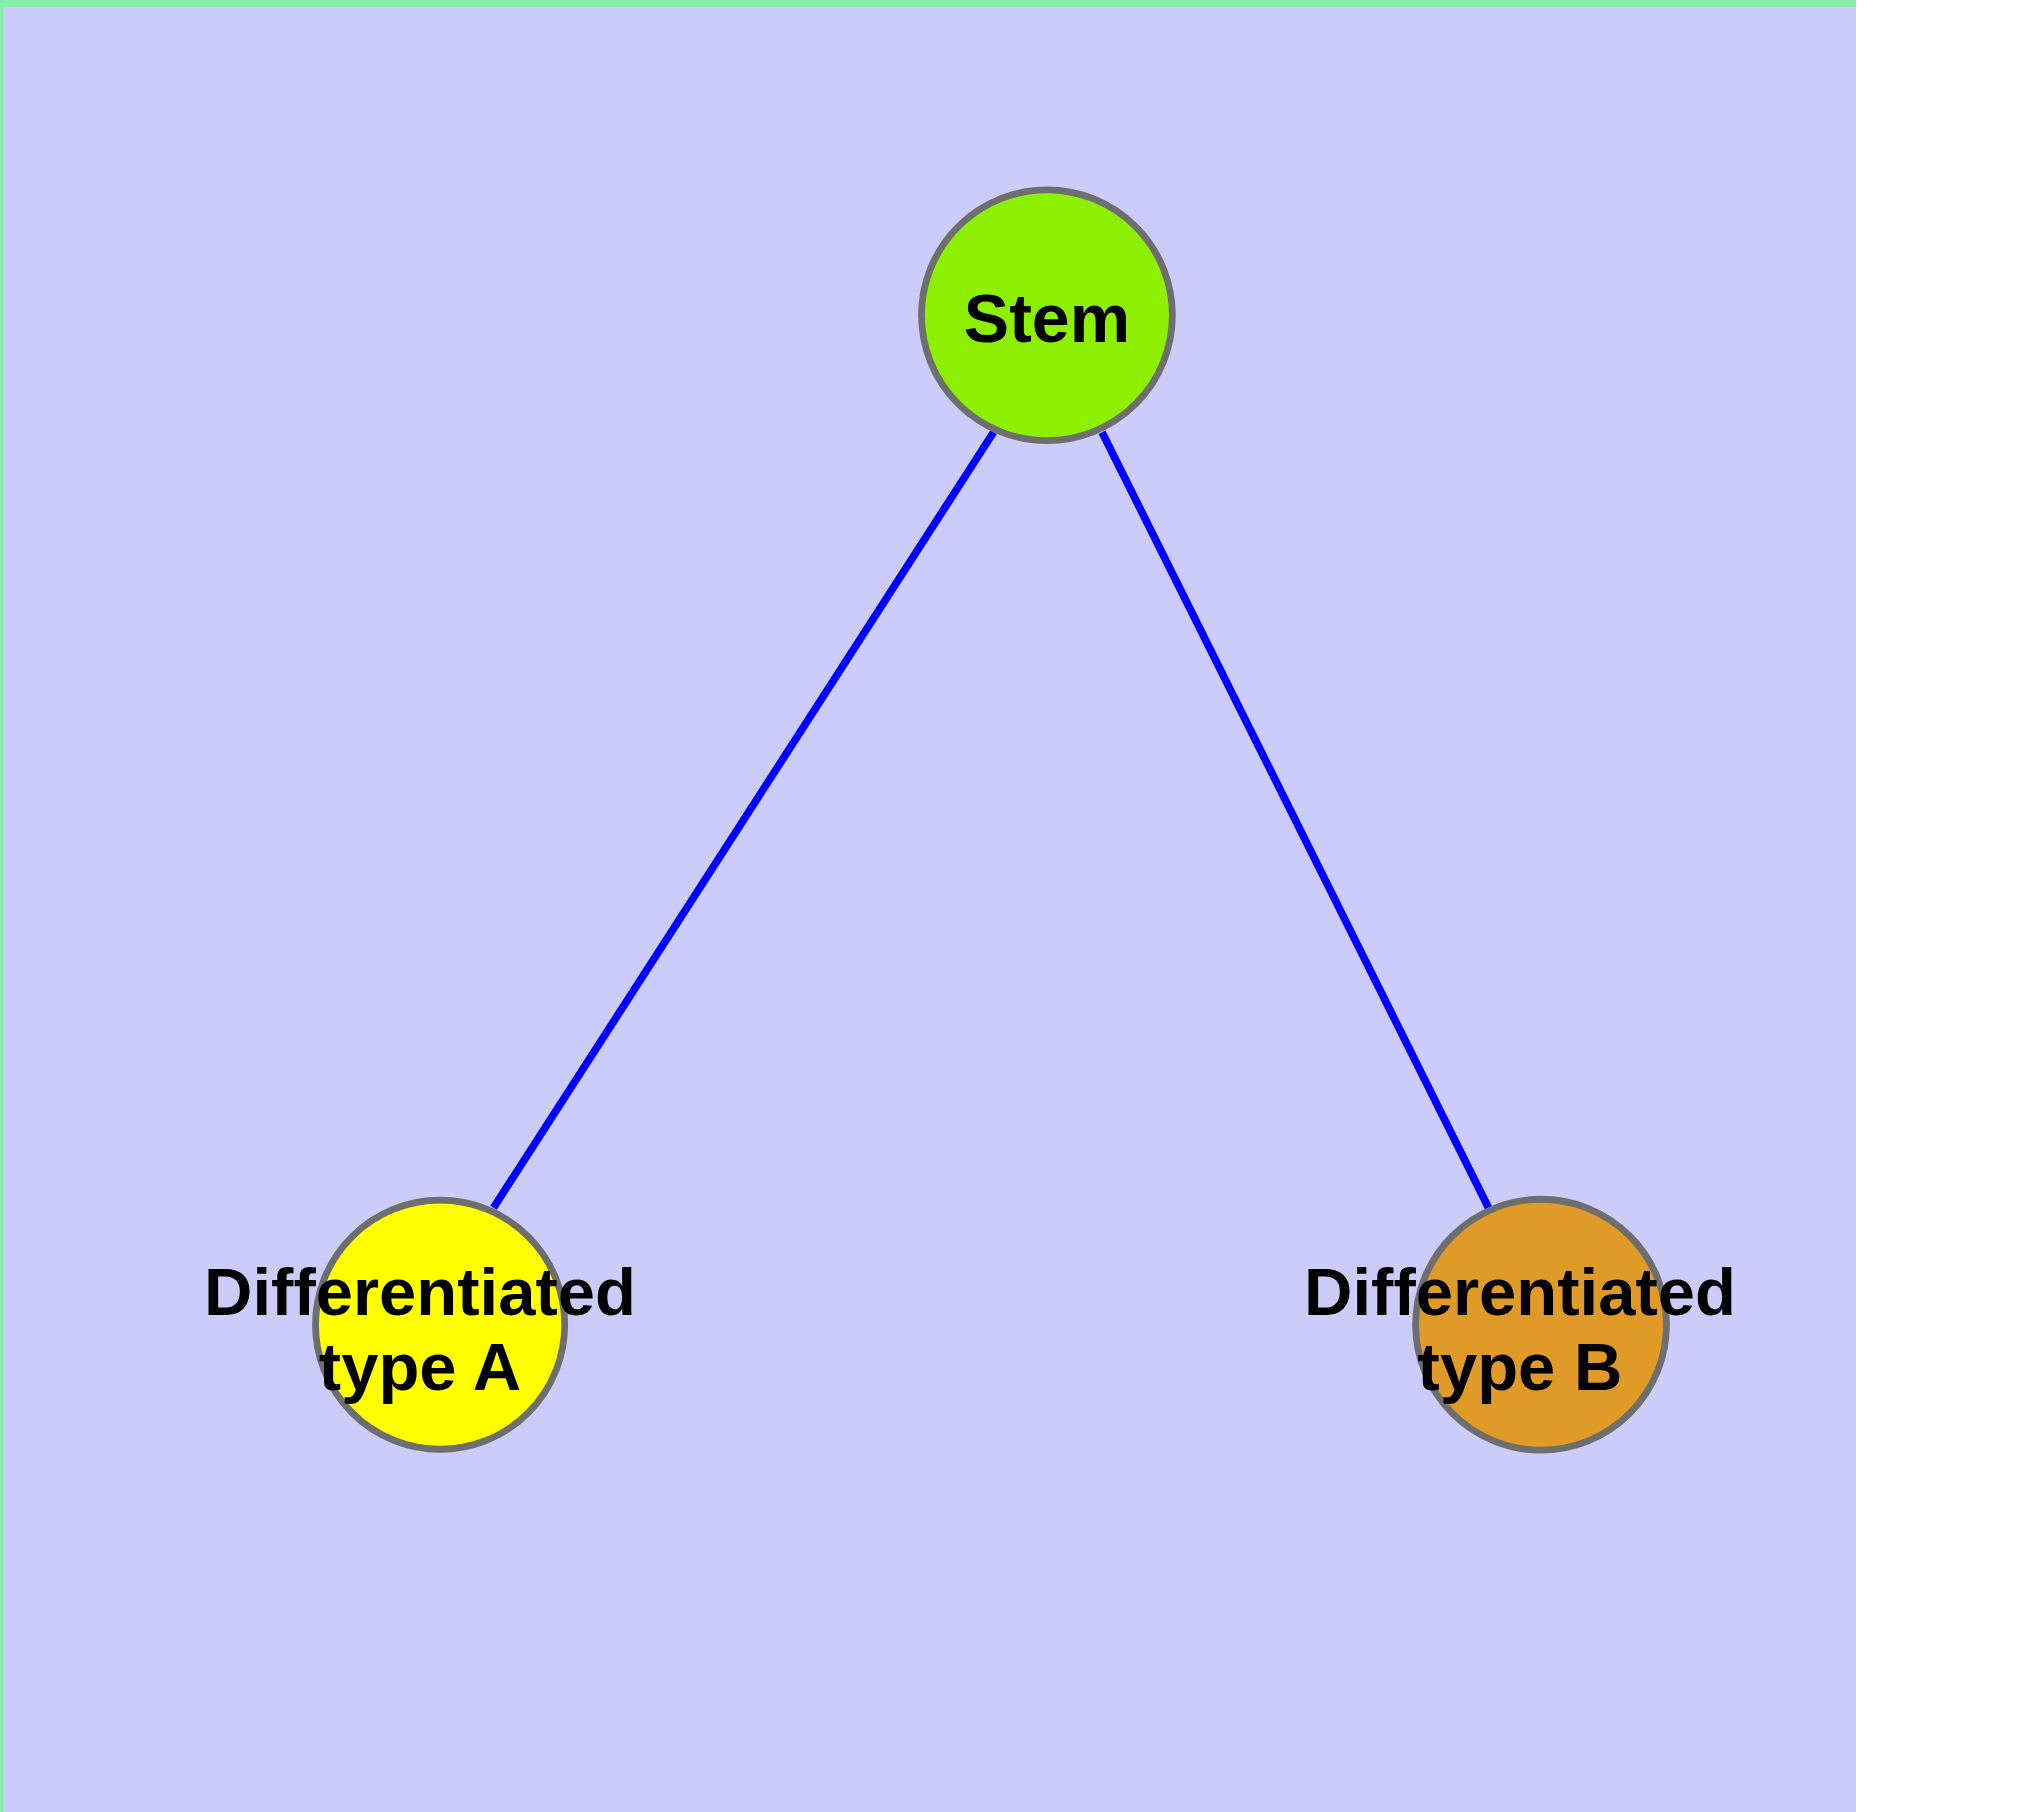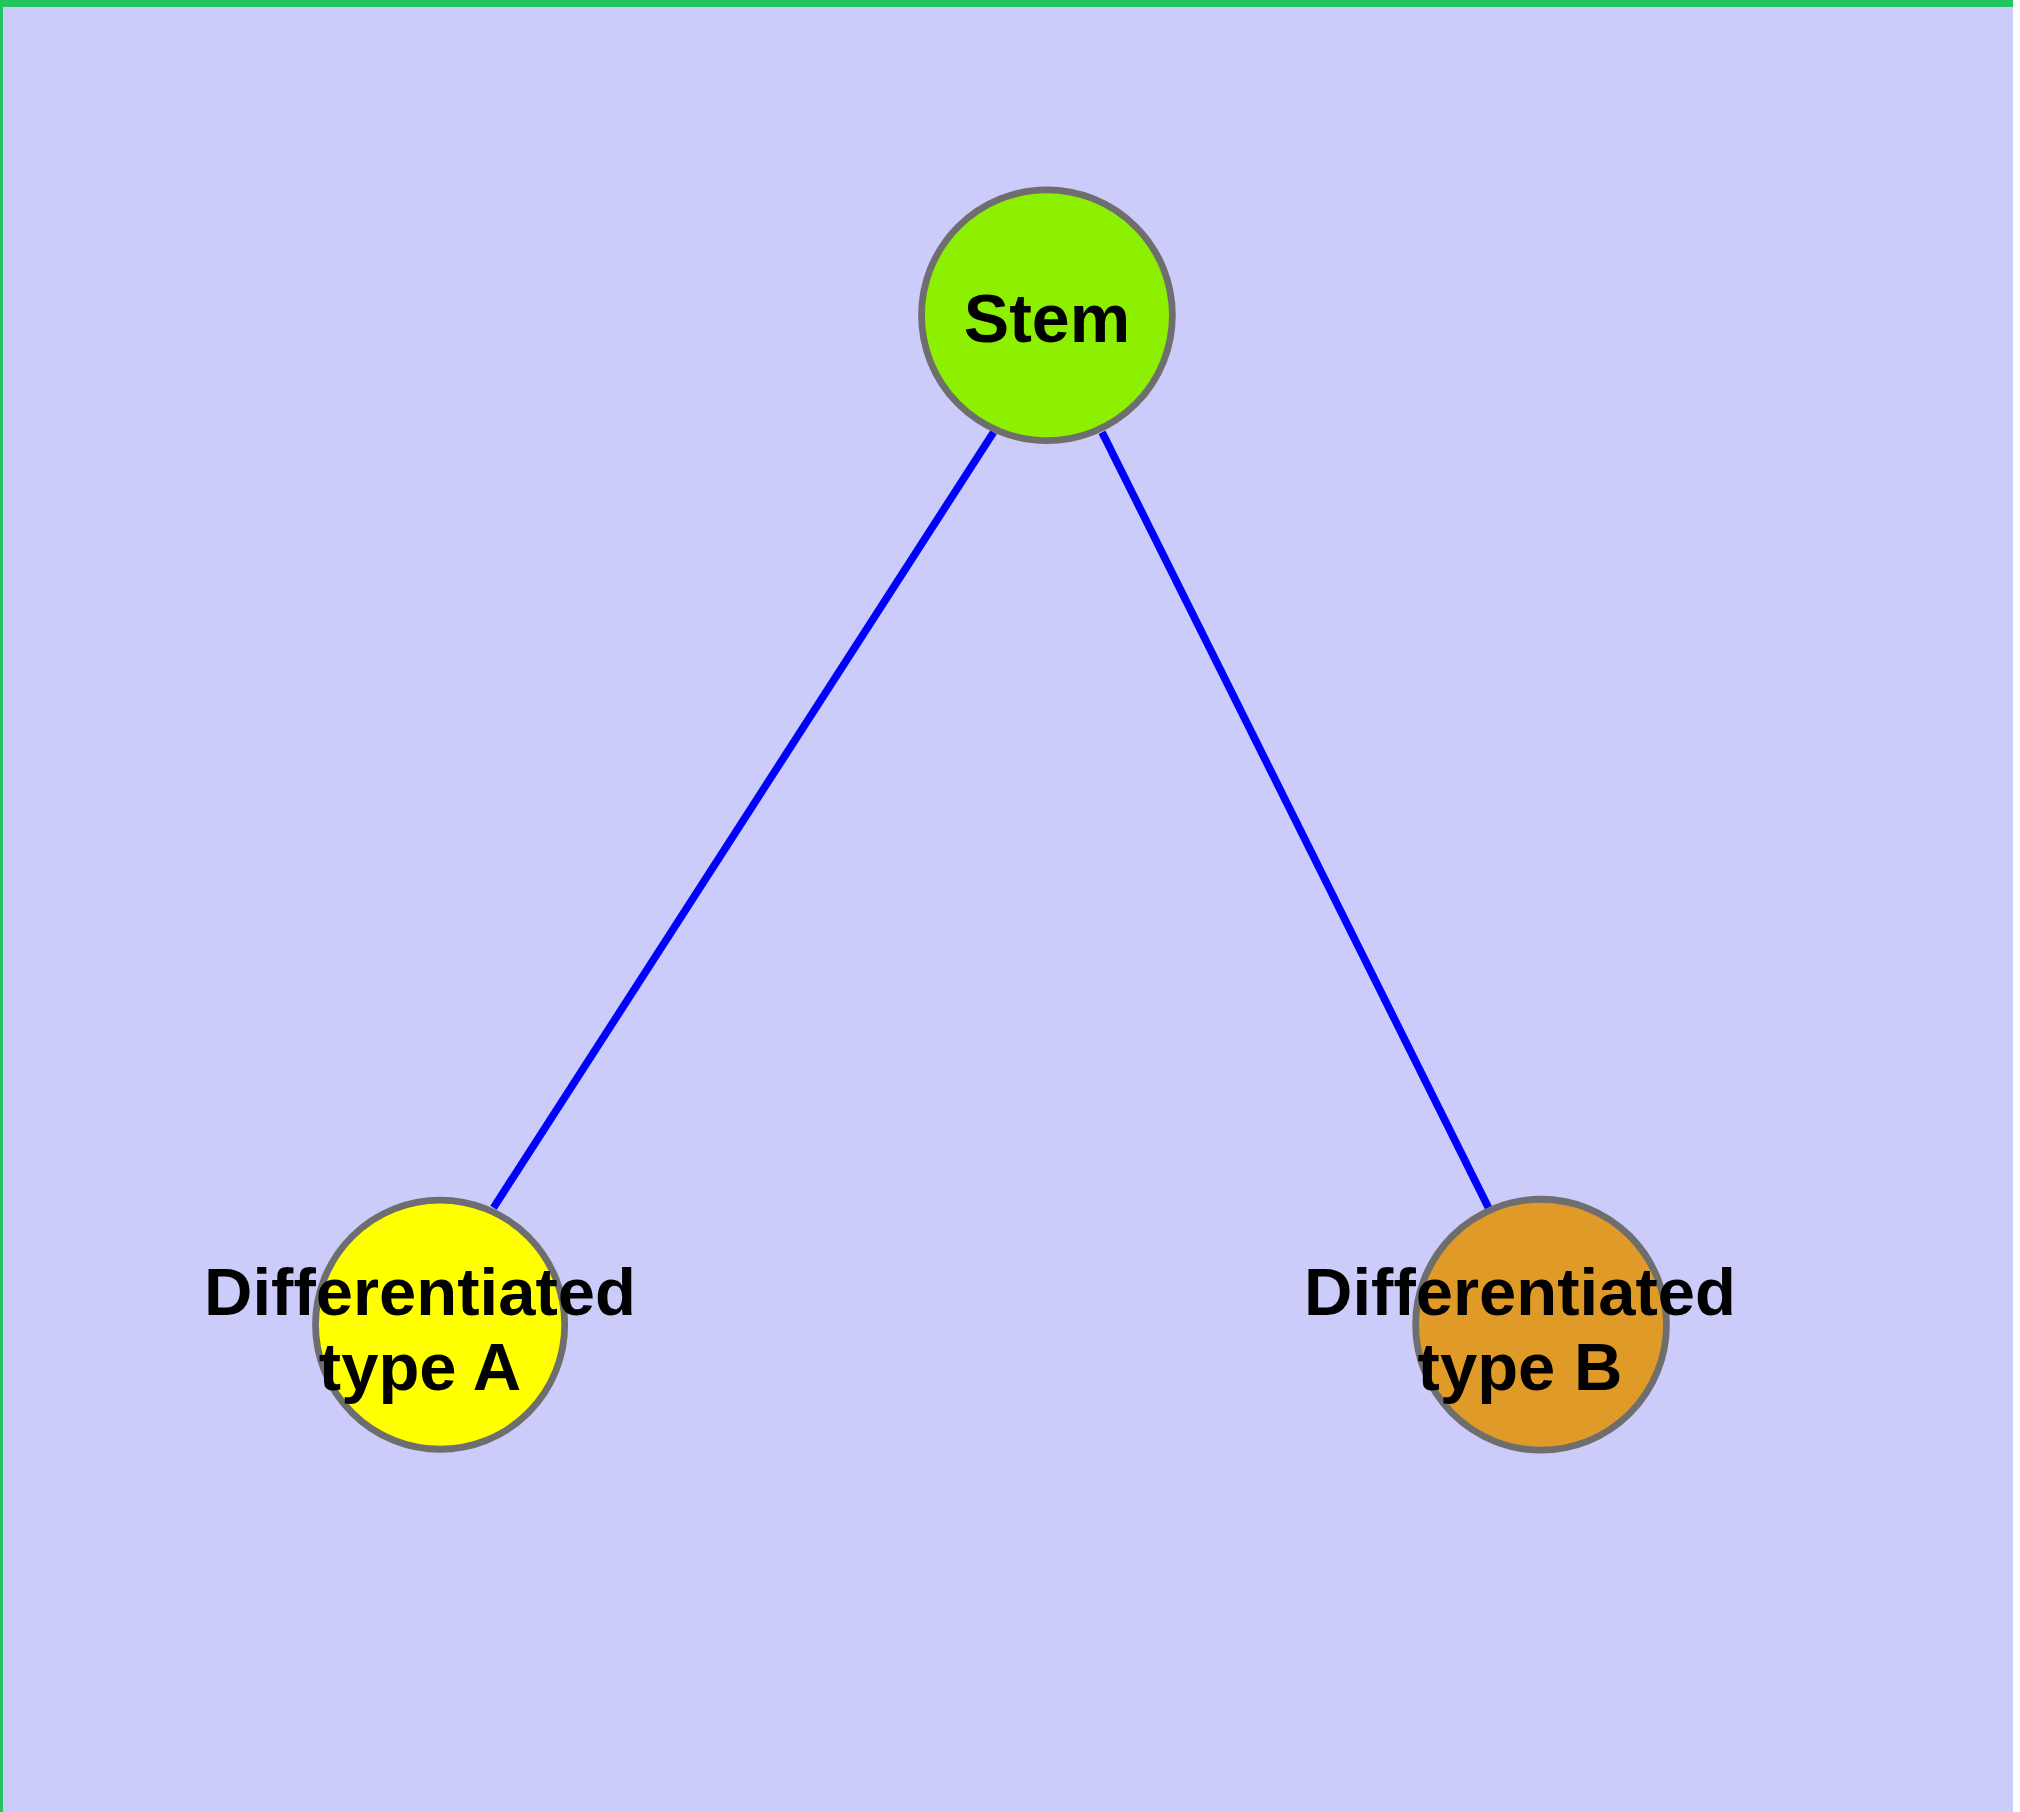--- a/index.html
+++ b/index.html
@@ -2,23 +2,23 @@
 <html style="font-size:13.6px"><head>
 <meta charset="utf-8">
 <style>
   html, body {
     margin: 0;
     padding: 0;
     background: #ffffff;
   }
   #canvas {
     position: relative;
-    width: 2013px;
+    width: 1856px;
     height: 1812px;
-    background: #22c55e;
+    background: #86efac;
     overflow: hidden;
     font-family: "Liberation Sans", sans-serif;
   }
   #plot-bg {
     position: absolute;
     left: 3.4px;
     top: 6.8px;
     width: 2014px;
     height: 1805px;
     background: #ccccfa;

